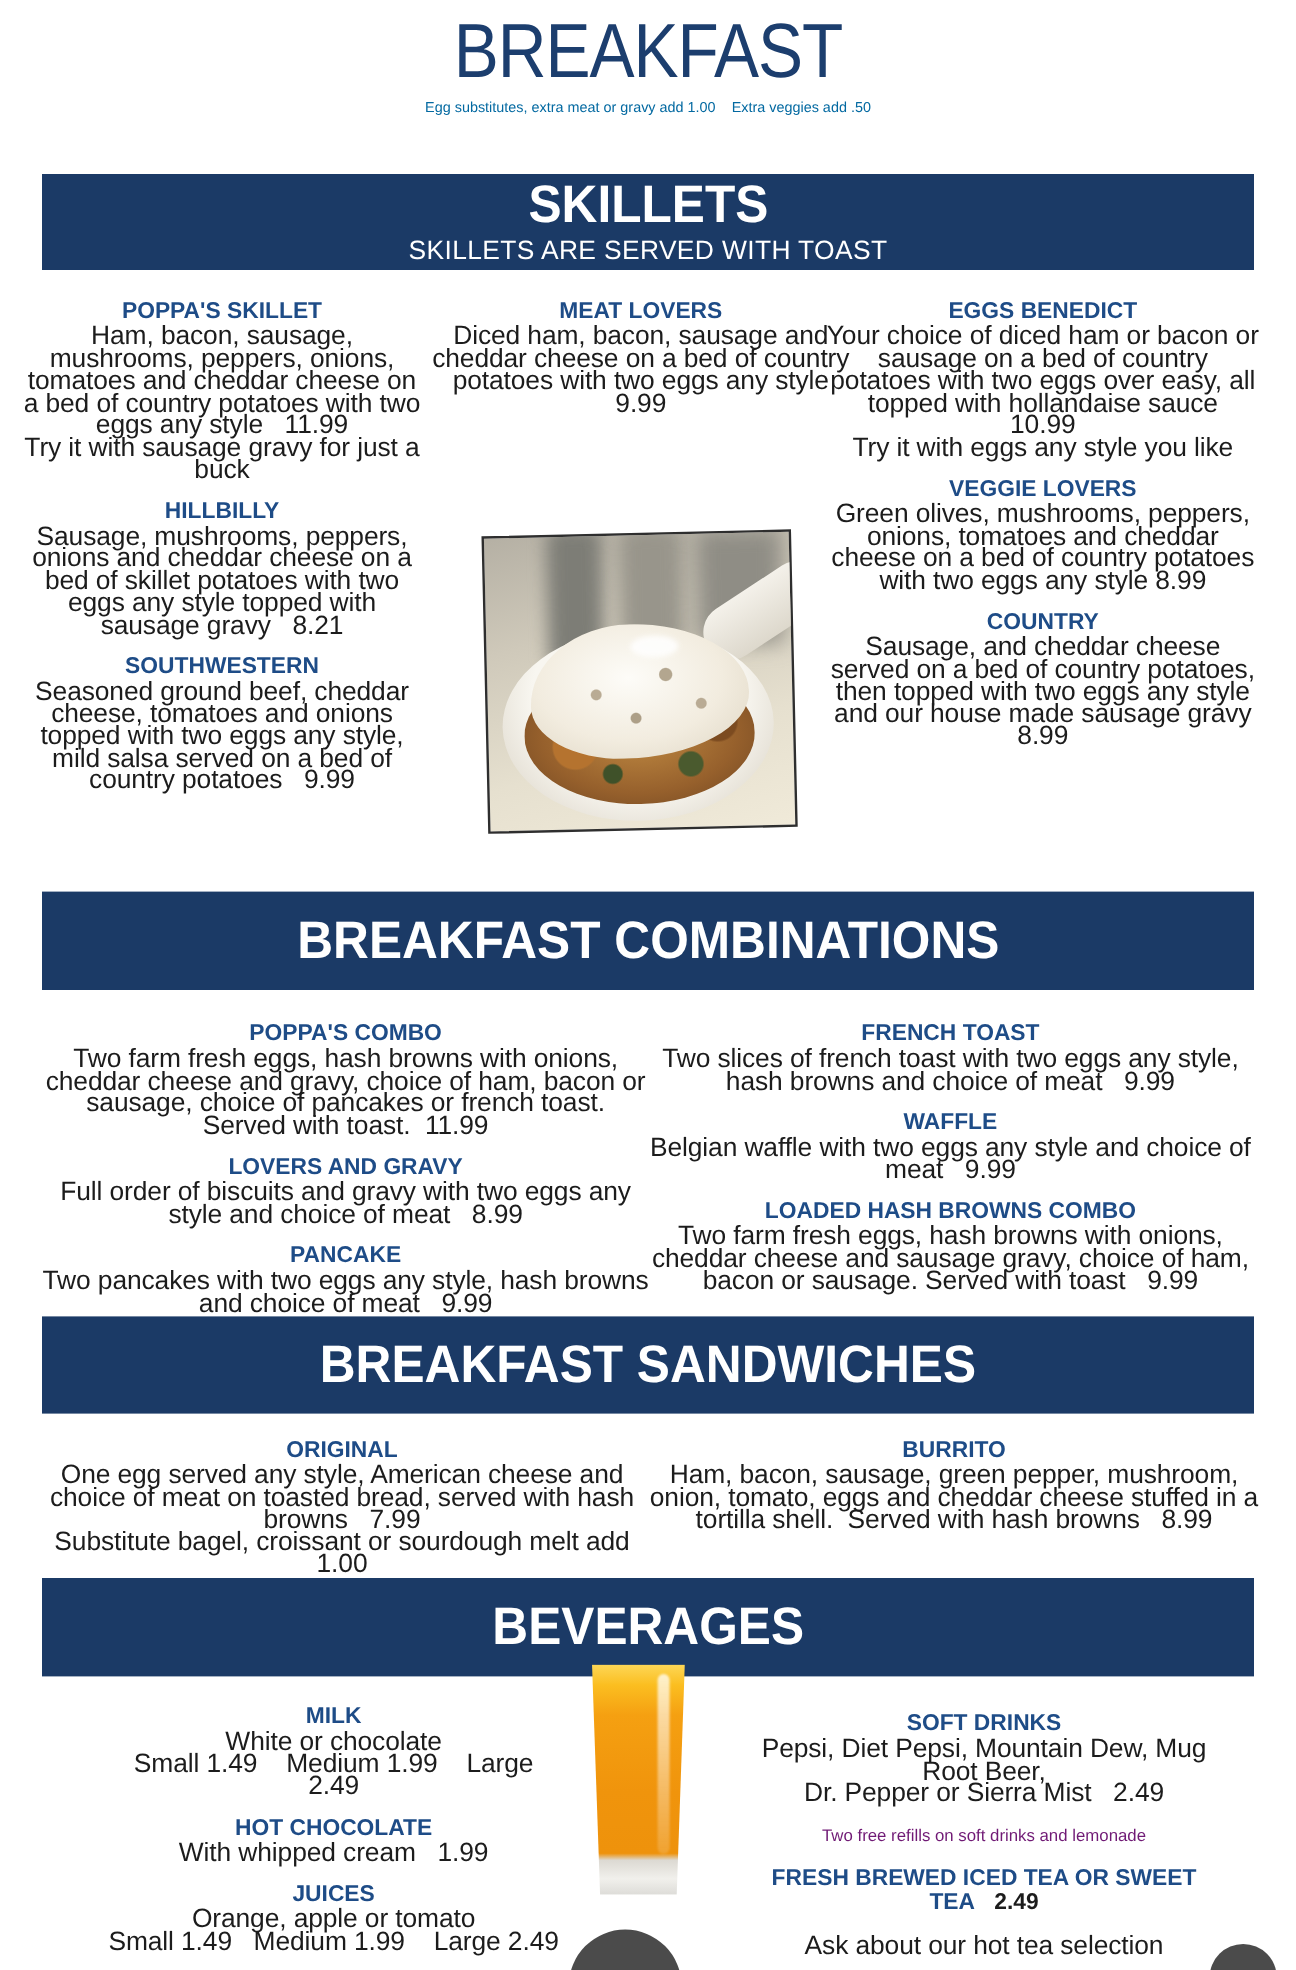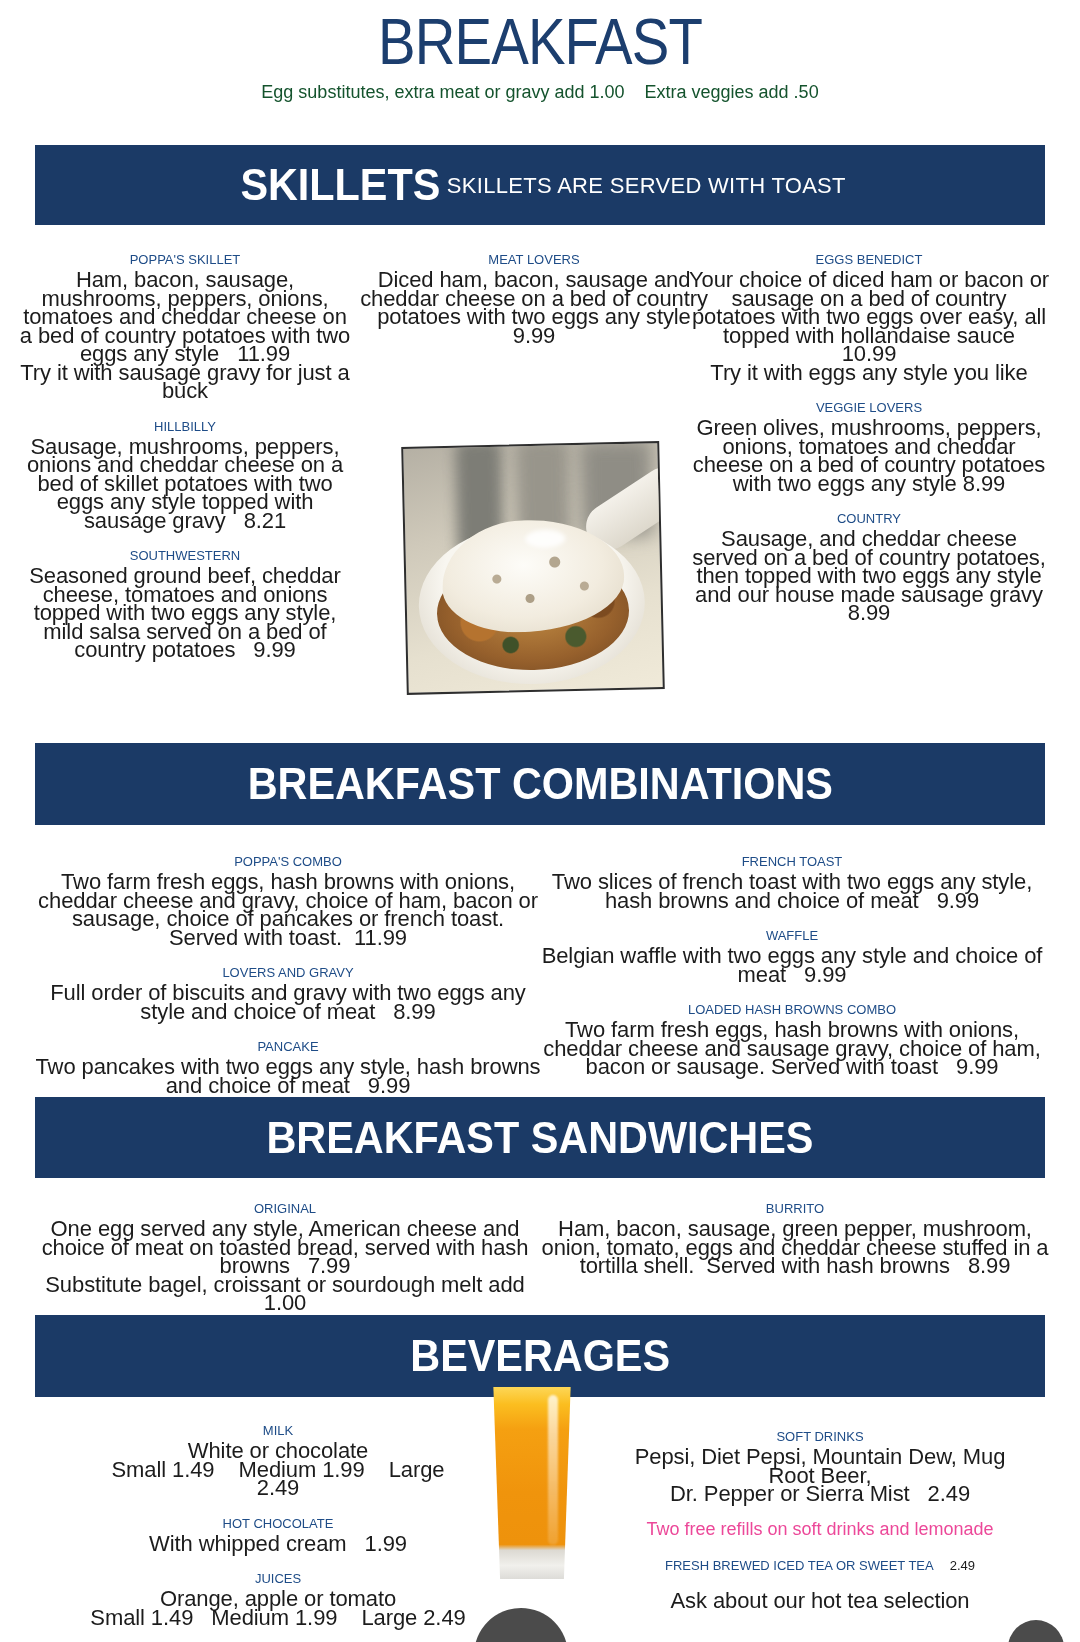--- a/index.html
+++ b/index.html
@@ -21,36 +21,36 @@
     margin: 0;
     font-size: 64px;
     font-weight: 400;
     line-height: 72px;
     color: #1c3e6e;
     letter-spacing: -1px;
     transform: scaleX(0.88);
   }
   .page-subtitle {
     margin: 4px 0 0 0;
-    font-size: 18px;
+    font-size: 12px;
     font-weight: 500;
-    color: #14532d;
+    color: #0369a1;
     white-space: pre-wrap;
   }
 
   
   .banner {
     position: absolute;
     left: 35px;
     width: 1010px;
     background: #1b3a66;
     color: #ffffff;
     text-align: left;
     display: flex;
-    flex-direction: row;
+    flex-direction: column;
     justify-content: center;
     align-items: center;
   }
   .banner h2 {
     margin: 0;
     font-size: 44px;
     font-weight: 700;
     line-height: 46px;
     letter-spacing: 0;
     transform: scaleX(0.94);
@@ -62,42 +62,42 @@
     font-weight: 400;
     letter-spacing: 0.3px;
     white-space: pre;
   }
 
   
   .col { position: absolute; text-align: center; }
   .mi { margin-bottom: 16px; }
   .mi h3 {
     margin: 0 0 1px 0;
-    font-size: 13px;
+    font-size: 19px;
     line-height: 20px;
-    font-weight: 400;
+    font-weight: 700;
     color: #1e4c87;
     white-space: pre-wrap;
   }
   .mi p {
     margin: 0;
     font-size: 22px;
     line-height: 18.5px;
     font-weight: 500;
     letter-spacing: -0.1px;
     color: #1c1c1c;
     white-space: pre-wrap;
   }
   .price { color: #1c1c1c; padding-left: 16px; }
   .refill {
     margin: 0 0 17px 0;
-    font-size: 18px;
+    font-size: 14px;
     line-height: 19px;
     font-weight: 500;
-    color: #ec4899;
+    color: #701a75;
     white-space: pre-wrap;
   }
 
   
   .photo {
     position: absolute;
     left: 404px; top: 444px;
     width: 258px; height: 248px;
     border: 2px solid #2e2e2e;
     transform: rotate(-1.3deg);

